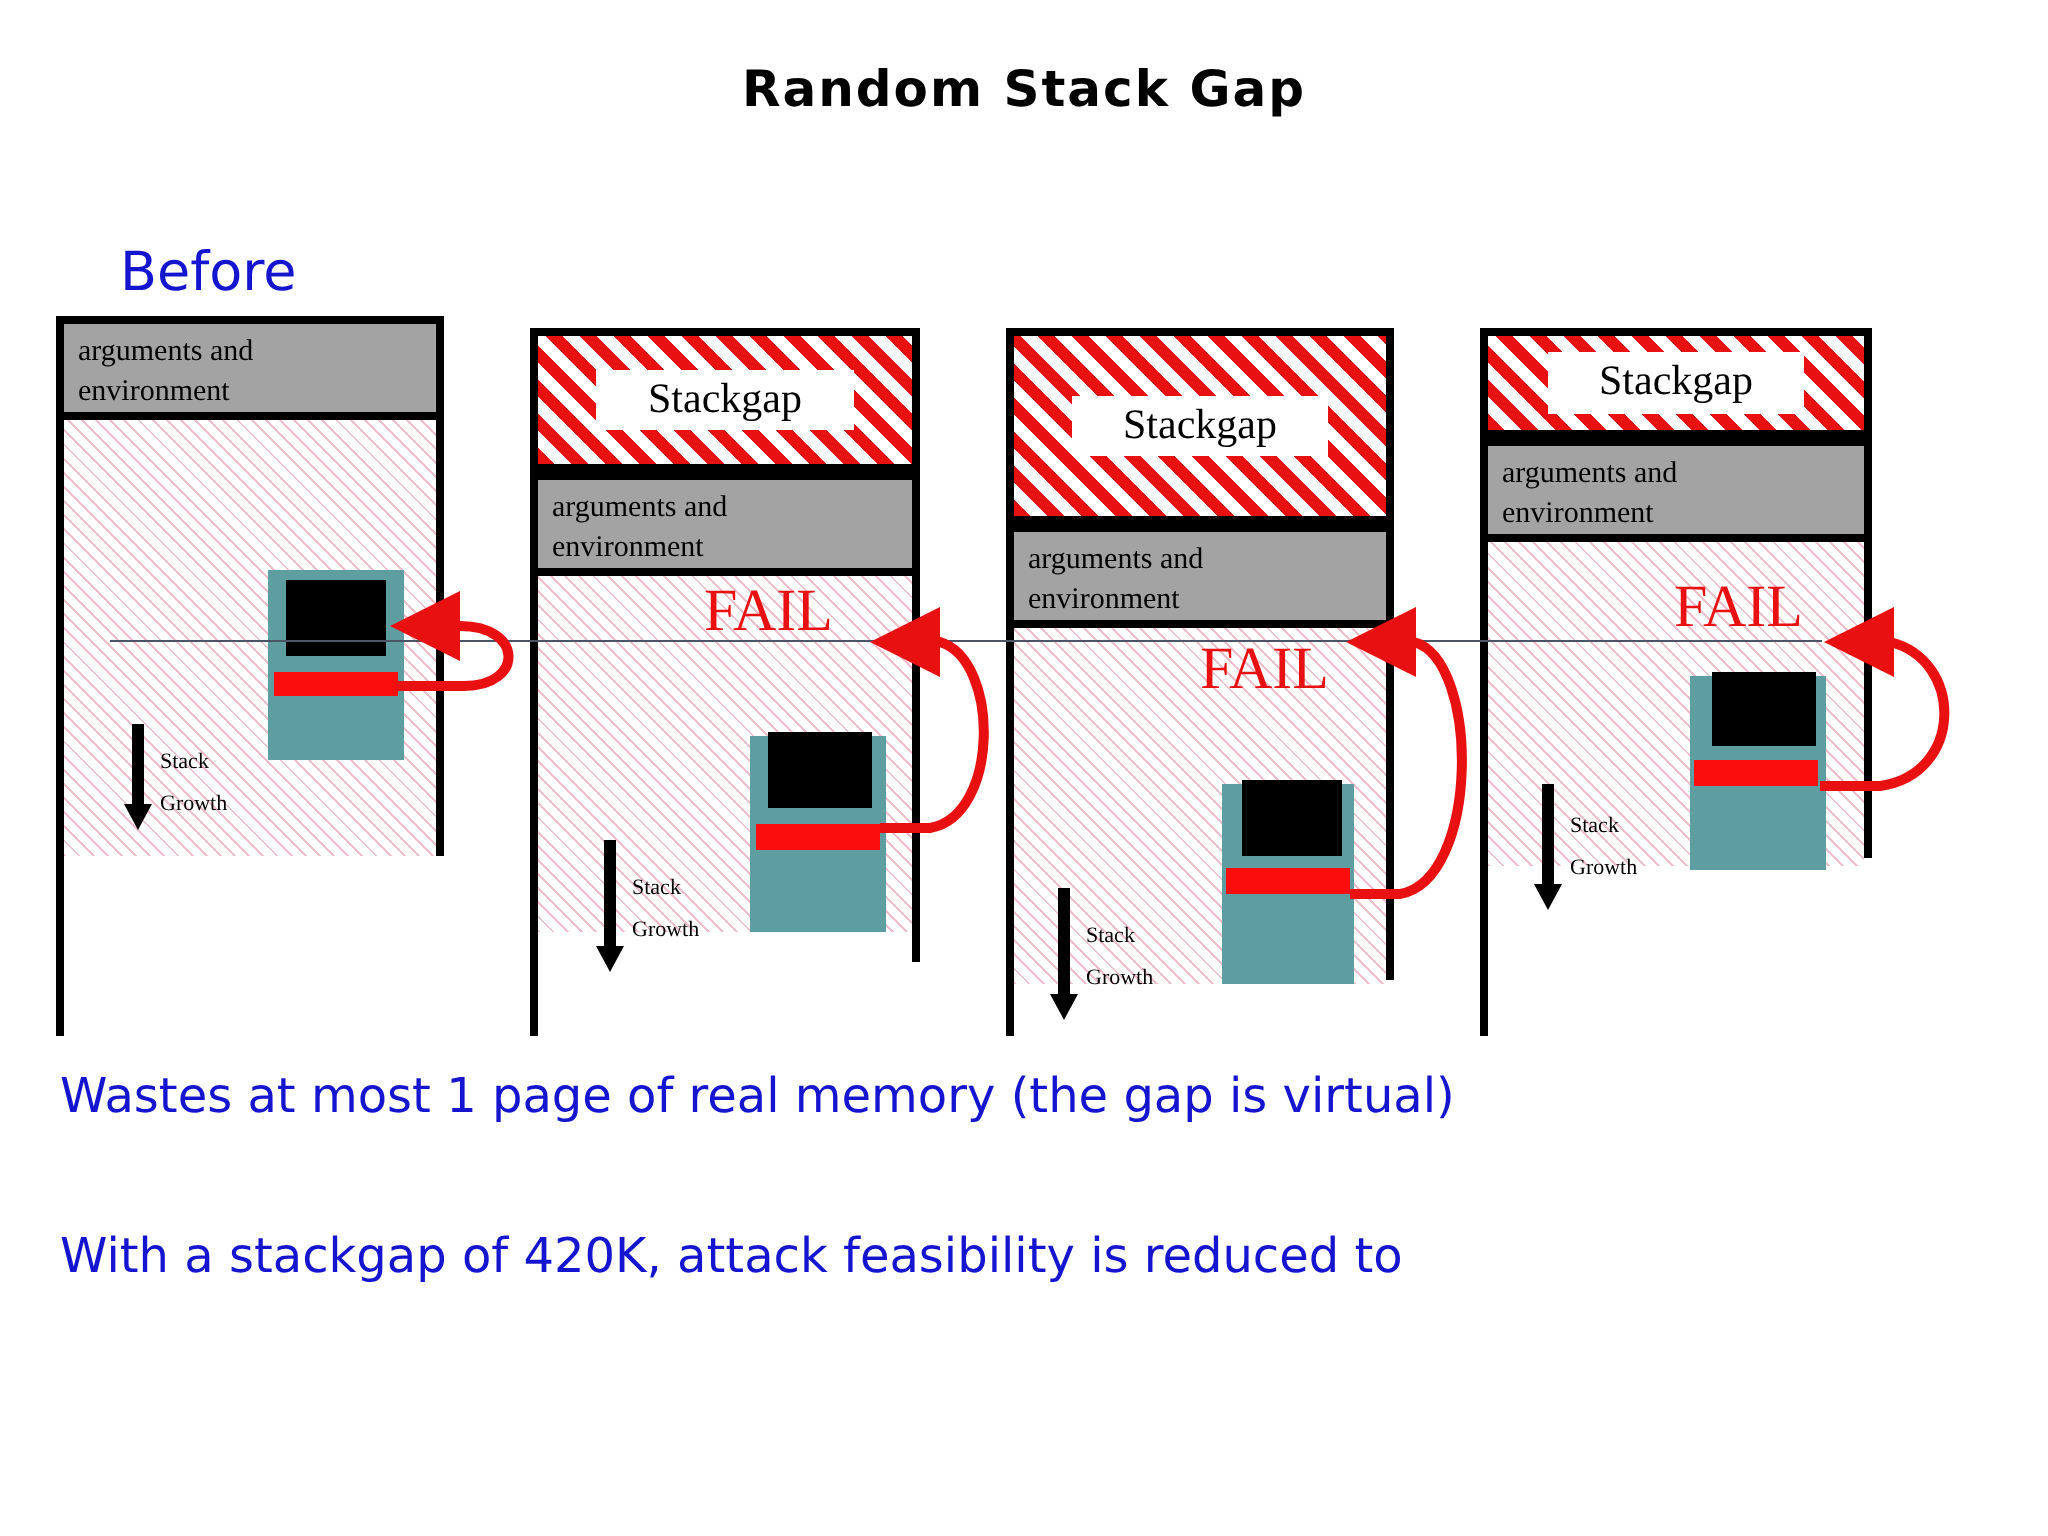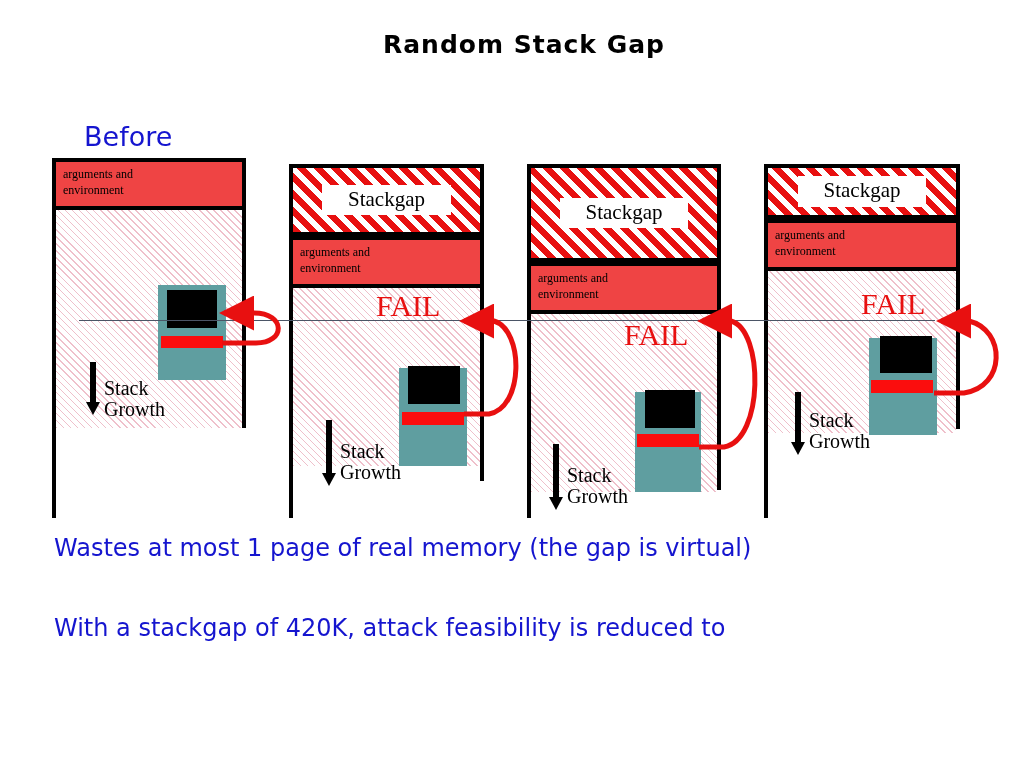--- a/index.html
+++ b/index.html
@@ -1,20 +1,20 @@
 <!DOCTYPE html>
 <html><head>
 <meta charset="utf-8">
 <style>
   html,body{margin:0;padding:0;}
   body{
     width:1024px;height:768px;background:#ffffff;position:relative;
     font-family:"Liberation Sans", sans-serif;overflow:hidden;
   }
-  .slide{position:absolute;inset:0;margin-left:24px;}
+  .slide{position:absolute;inset:0;}
 
   
   #title{
     position:absolute;left:0;right:0;top:30px;text-align:center;
     font-family:"DejaVu Sans", sans-serif;font-weight:bold;font-size:25px;
     color:#000;letter-spacing:1px;
   }
 
   
   .blue-head{
@@ -25,23 +25,23 @@
   #head-with{left:262px;top:121px;}
 
   
   .col{position:absolute;}
 
   
   .rail{position:absolute;width:4px;background:#000;}
 
   
   .argbox{
-    position:absolute;background:#ef4444;border:4px solid #000;
+    position:absolute;background:#a3a3a3;border:4px solid #000;
     box-sizing:border-box;
-    font-family:"Liberation Serif", serif;font-size:12px;color:#000;
+    font-family:"Liberation Serif", serif;font-size:15px;color:#000;
     padding:4px 6px 2px 7px;line-height:1.35;
   }
 
   
   .stackgap{
     position:absolute;border:4px solid #000;box-sizing:border-box;
     background:
       repeating-linear-gradient(45deg,
         #e81010 0px, #e81010 6px,
         #ffffff 6px, #ffffff 12px);
@@ -70,21 +70,21 @@
   
   .growth{position:absolute;}
   .growth .arrowline{position:absolute;left:0;top:0;width:6px;background:#000;}
   .growth .arrowhead{
     position:absolute;left:-4px;width:0;height:0;
     border-left:7px solid transparent;border-right:7px solid transparent;
     border-top:13px solid #000;
   }
   .growth .gl{
     position:absolute;left:14px;font-family:"Liberation Serif", serif;
-    font-size:20px;color:#000;white-space:nowrap;line-height:1.45;
+    font-size:11px;color:#000;white-space:nowrap;line-height:1.45;
   }
 
   
   .fail{
     position:absolute;color:#e81010;font-family:"Liberation Serif", serif;
     font-size:30px;white-space:nowrap;
   }
 
   
   #refline{position:absolute;left:55px;top:320px;width:856px;height:1px;background:#4b5566;}

